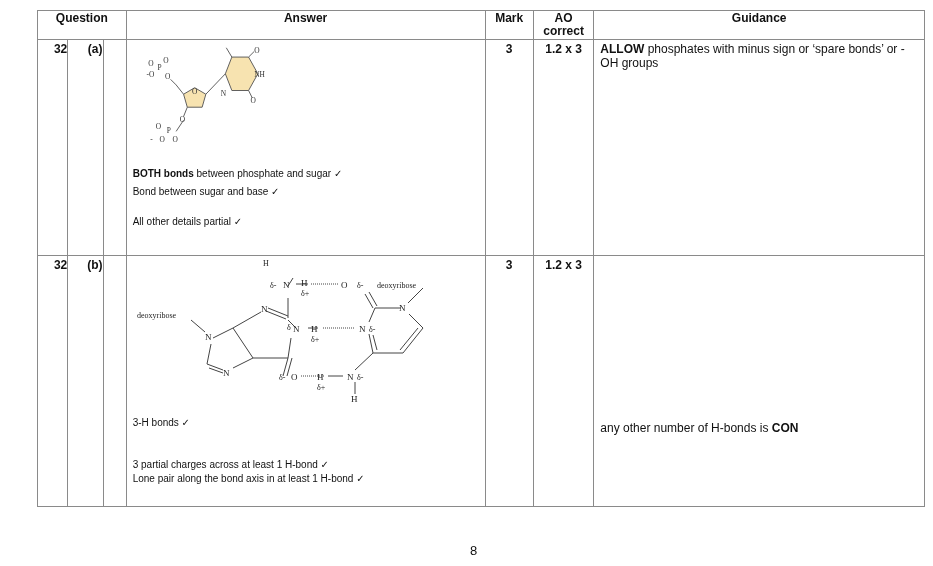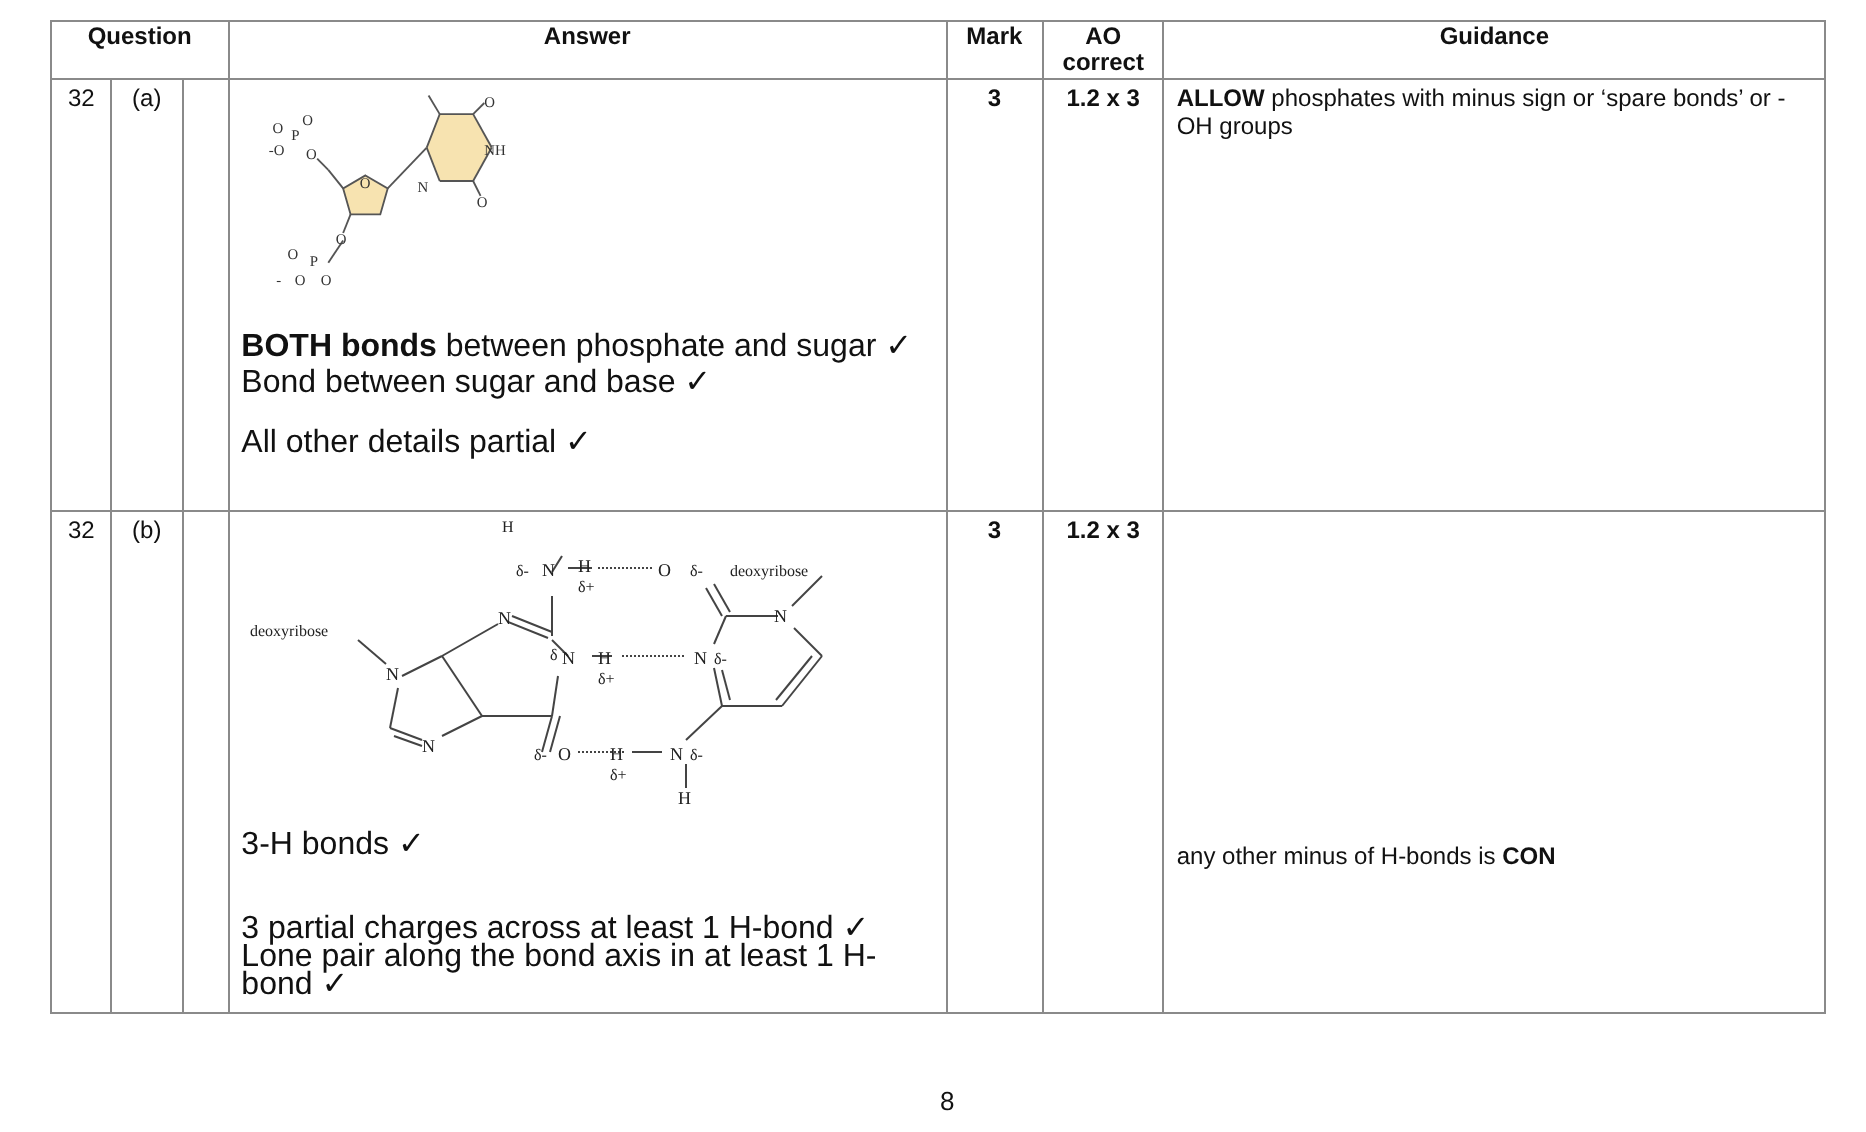--- a/index.html
+++ b/index.html
@@ -1,30 +1,30 @@
 <!DOCTYPE html>
 <html><head>
   <meta charset="utf-8">
   <style>
     html, body { margin: 0; padding: 0; background: #ffffff; }
     body { width: 933px; height: 566px; position: relative; overflow: hidden;
            font-family: "Liberation Sans", sans-serif; color: #111; }
-    table.ms { position: absolute; left: 25px; top: 10px; border-collapse: collapse;
+    table.ms { position: absolute; left: 37px; top: 10px; border-collapse: collapse;
                table-layout: fixed; width: 888px; }
     table.ms td, table.ms th { border: 1px solid #8a8a8a; vertical-align: top; padding: 0; font-size: 12px; }
     table.ms th { font-weight: bold; text-align: center; height: 27px; line-height: 13px; padding-top: 1px; }
     .c-q1 { width: 30px; } .c-q2 { width: 35px; } .c-q3 { width: 23px; }
     .c-ans { width: 356px; } .c-mark { width: 48px; } .c-ao { width: 60px; } .c-guid { width: 328px; }
-    .qnum { font-weight: normal; text-align: center; padding-top: 2px !important; }
+    .qnum { font-weight: bold; text-align: right; padding-top: 2px !important; }
     .mark, .ao { font-weight: bold; text-align: center; padding-top: 2px !important; }
     .guid { padding: 2px 6px 0 6px !important; line-height: 14px; }
     .row-a td { height: 213px; }
     .row-b td { height: 248px; }
     .ans { padding: 0 6px !important; position: relative; }
-    .line { display: block; font-size: 16px; line-height: 14px; }
+    .line { display: block; font-size: 10px; line-height: 14px; }
     .b { font-weight: bold; }
     .diagram { display: block; }
     .page-num { position: absolute; left: 470px; top: 543px; font-size: 13px; }
     svg text { font-family: "Liberation Serif", serif; }
   </style>
 </head>
 <body>
 
 <table class="ms">
   <colgroup>
@@ -181,19 +181,19 @@
       </svg>
       <div style="position:absolute;left:6px;top:160px;">
         <span class="line">3-H bonds ✓</span>
         <span class="line" style="margin-top:28px">3 partial charges across at least 1 H-bond ✓</span>
         <span class="line" style="margin-top:0">Lone pair along the bond axis in at least 1 H-bond ✓</span>
       </div>
     </td>
     <td class="mark">3</td>
     <td class="ao">1.2 x 3</td>
     <td class="guid" style="position:relative">
-      <div style="position:absolute;left:6px;top:165px;"><span>any other minus of H-bonds is </span><span class="b">CON</span></div>
+      <div style="position:absolute;left:6px;top:165px;"><span>any other number of H-bonds is </span><span class="b">CON</span></div>
     </td>
   </tr>
 </tbody>
   </table>
 
 <div class="page-num">8</div>
 
 </body></html>

